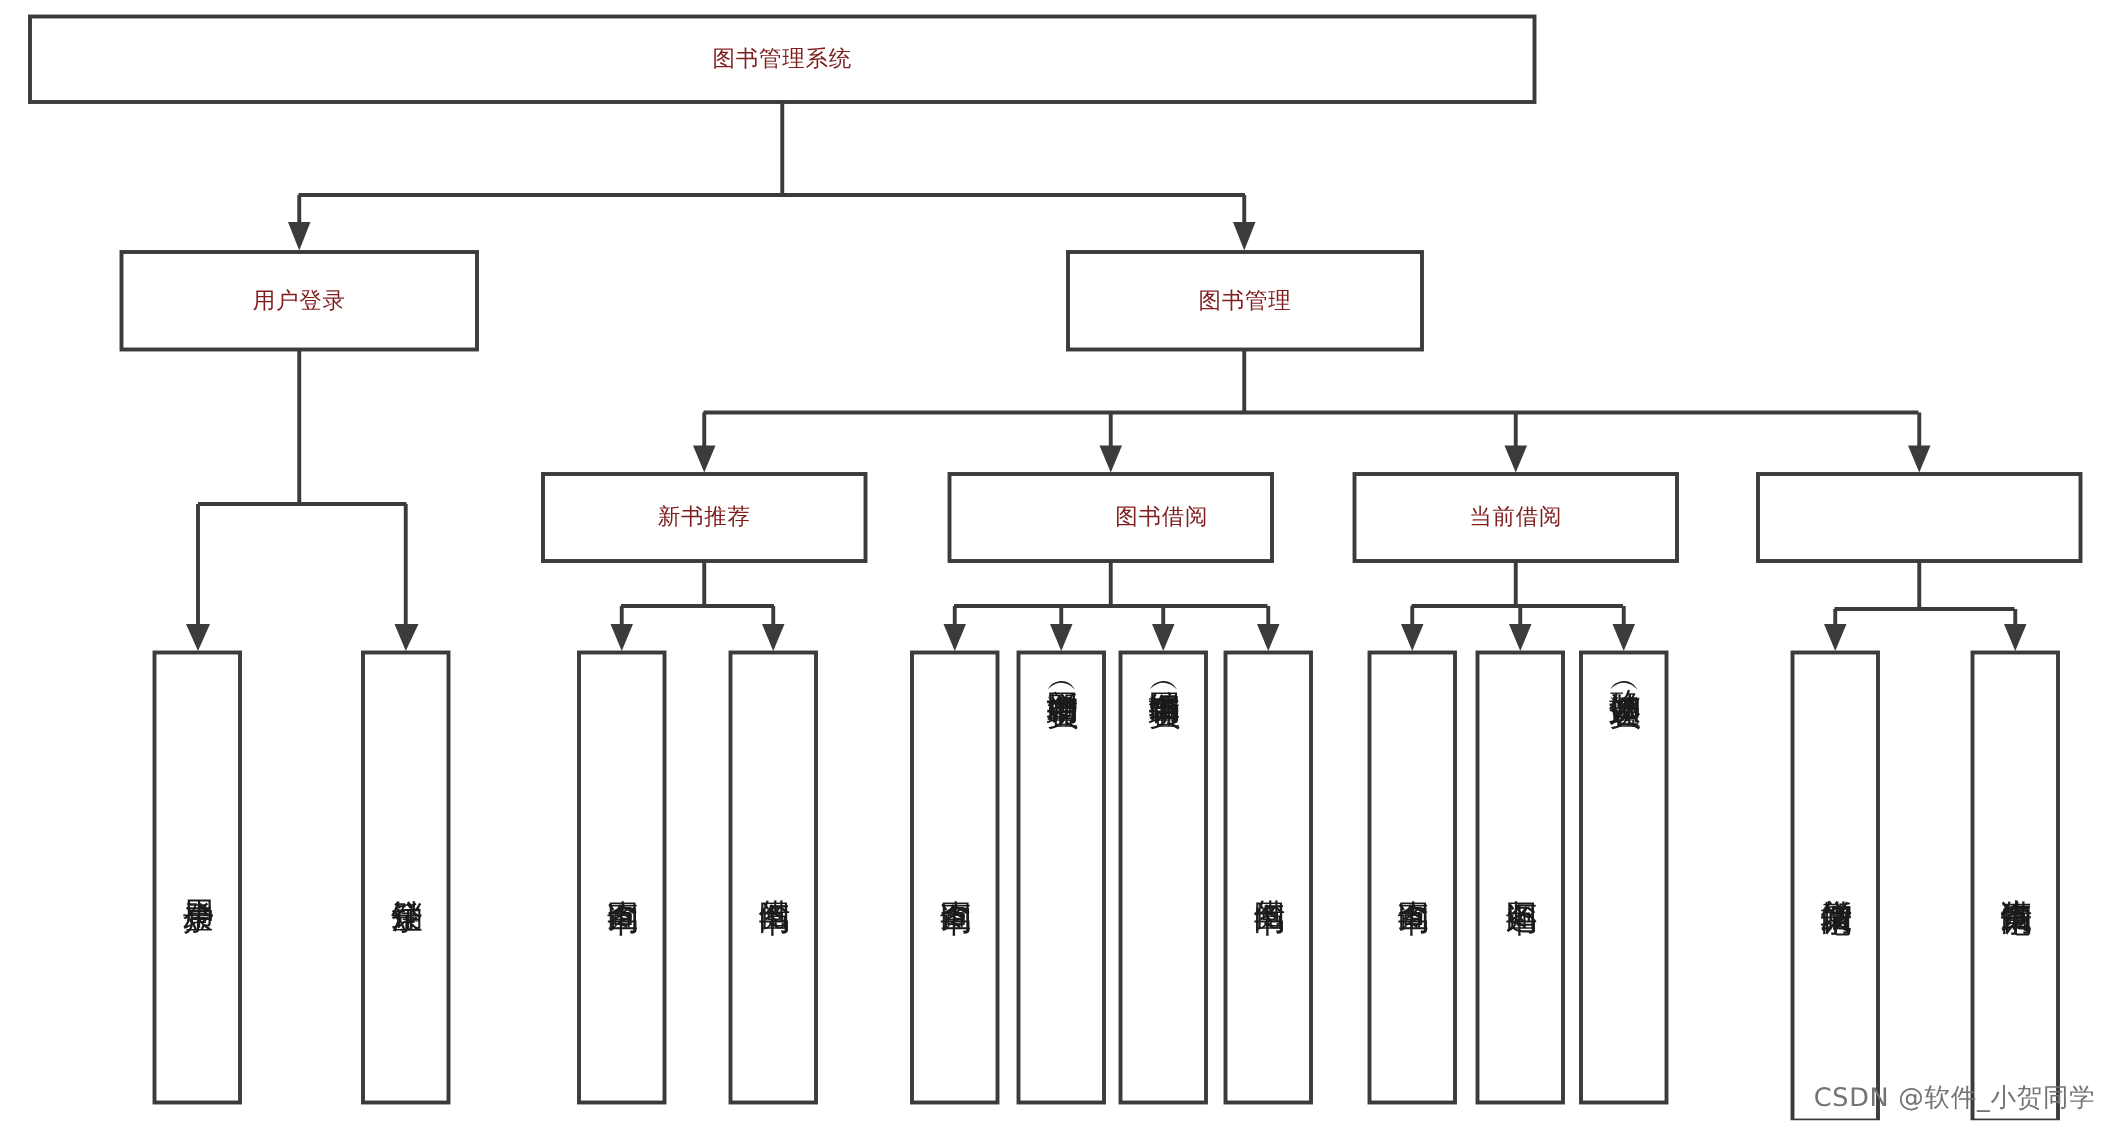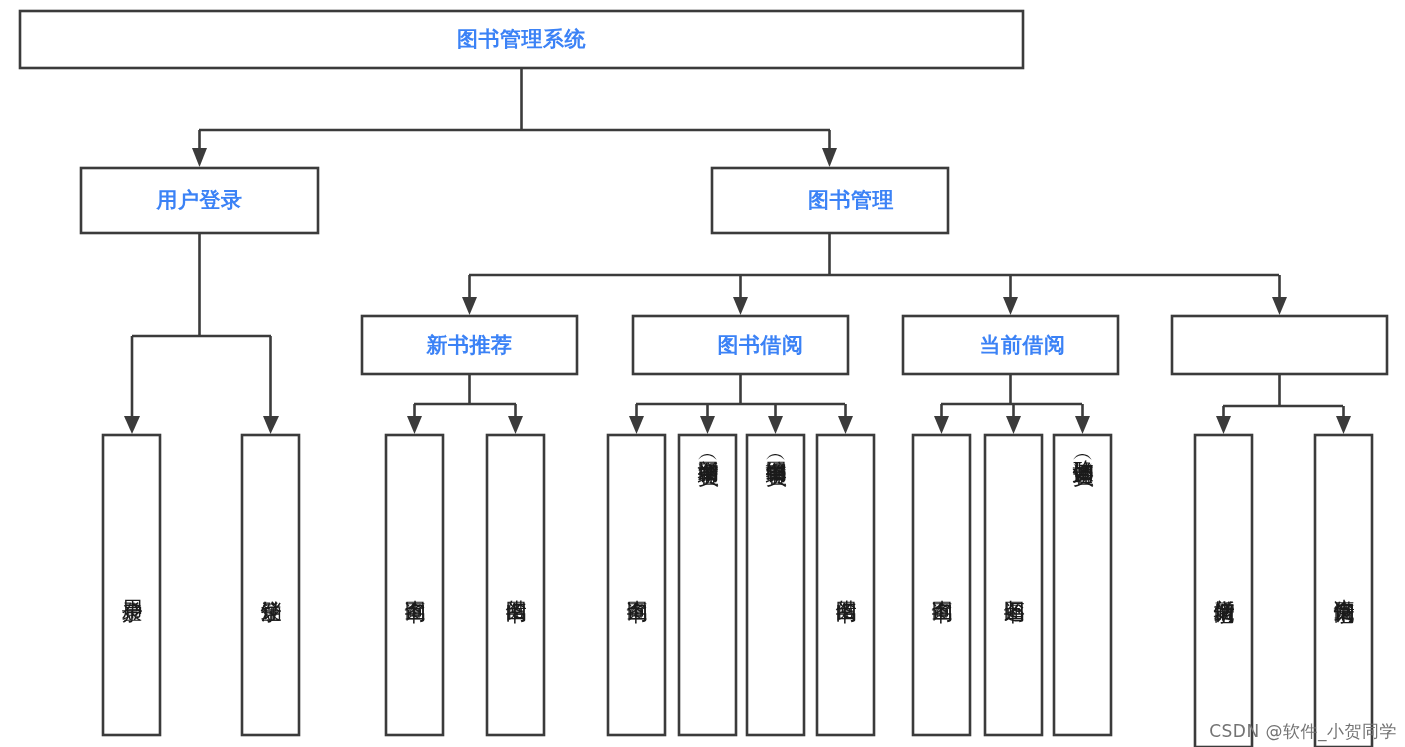--- a/index.html
+++ b/index.html
@@ -39,27 +39,26 @@
   }
   .arrow-head {
     fill: #3b3b3b;
     stroke: none;
   }
   .node-label-h {
     position: absolute;
     display: flex;
     align-items: center;
     justify-content: center;
-    color: #3b82f6;
-    font-size: 21px;
+    color: #7f1d1d;
+    font-size: 15px;
     line-height: 1.15;
     letter-spacing: 0.5px;
     white-space: nowrap;
     user-select: none;
-    font-weight: bold;
   }
   .node-label-v {
     position: absolute;
     display: flex;
     align-items: center;
     justify-content: center;
     color: #1b1b1b;
     font-size: 21px;
     line-height: 1.22;
     letter-spacing: 1px;
@@ -183,25 +182,25 @@
     <rect class="node-box" x="913" y="435" width="57" height="300"></rect>
     <rect class="node-box" x="985" y="435" width="57" height="300"></rect>
     <rect class="node-box" x="1054" y="435" width="57" height="300"></rect>
     <rect class="node-box" x="1195" y="435" width="57" height="312"></rect>
     <rect class="node-box" x="1315" y="435" width="57" height="312"></rect>
   </svg>
 
   <div class="node-label-h" style="left:20px;top:11px;width:1003px;height:57px;">图书管理系统</div>
 
   <div class="node-label-h" style="left:81px;top:168px;width:237px;height:65px;">用户登录</div>
-  <div class="node-label-h" style="left:712px;top:168px;width:236px;height:65px;margin-left:21px;">图书管理</div>
+  <div class="node-label-h" style="left:712px;top:168px;width:236px;height:65px;">图书管理</div>
 
   <div class="node-label-h" style="left:362px;top:316px;width:215px;height:58px;">新书推荐</div>
-  <div class="node-label-h" style="left:633px;top:316px;width:215px;height:58px;padding-left:20px;">图书借阅</div>
-  <div class="node-label-h" style="left:903px;top:316px;width:215px;height:58px;padding-left:12px;">当前借阅</div>
+  <div class="node-label-h" style="left:647px;top:316px;width:215px;height:58px;padding-left:20px;">图书借阅</div>
+  <div class="node-label-h" style="left:903px;top:316px;width:215px;height:58px;">当前借阅</div>
 
   <div class="node-label-v" style="left:103px;top:435px;width:57px;height:300px;">用户登录</div>
   <div class="node-label-v" style="left:242px;top:435px;width:57px;height:300px;">注销登录</div>
   <div class="node-label-v" style="left:386px;top:435px;width:57px;height:300px;">查询图书</div>
   <div class="node-label-v" style="left:487px;top:435px;width:57px;height:300px;">借阅图书</div>
   <div class="node-label-v" style="left:608px;top:435px;width:57px;height:300px;">查询图书</div>
   <div class="node-label-v" style="left:679px;top:435px;width:57px;height:300px;justify-content:flex-start;padding-top:8px;box-sizing:border-box;">新增图书（管理员）</div>
   <div class="node-label-v" style="left:747px;top:435px;width:57px;height:300px;justify-content:flex-start;padding-top:8px;box-sizing:border-box;">编辑图书（管理员）</div>
   <div class="node-label-v" style="left:817px;top:435px;width:57px;height:300px;">借阅图书</div>
   <div class="node-label-v" style="left:913px;top:435px;width:57px;height:300px;">查询图书</div>

